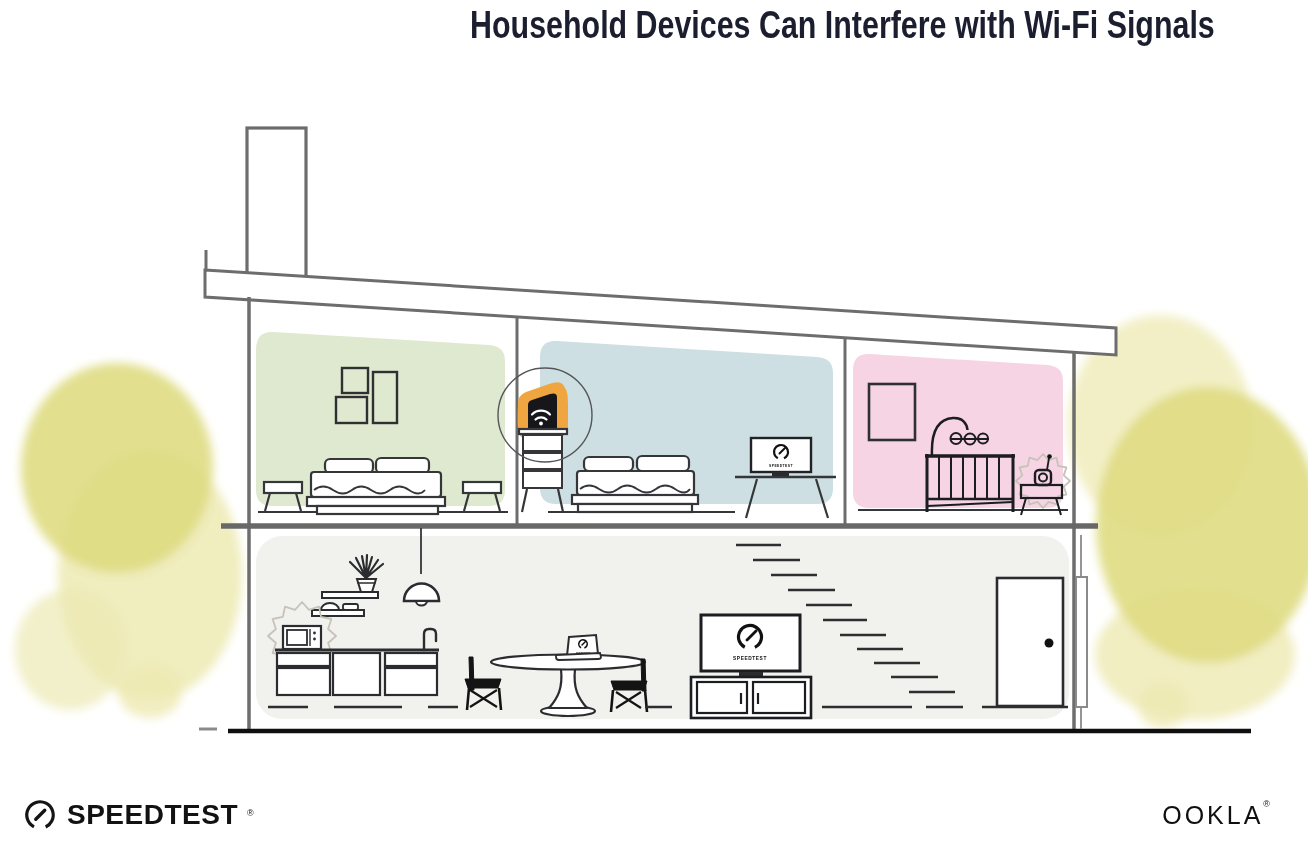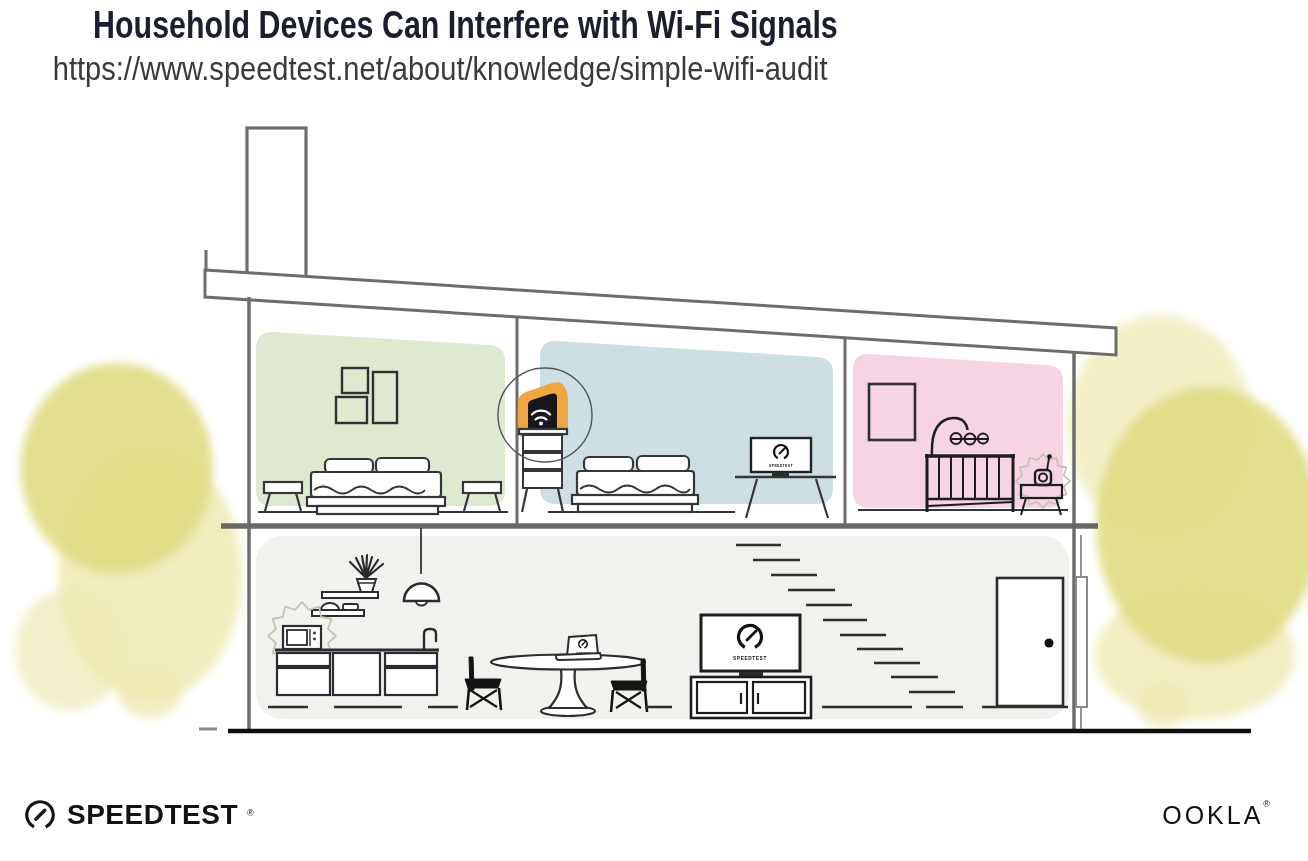--- a/index.html
+++ b/index.html
@@ -1,37 +1,36 @@
 <!DOCTYPE html>
 <html><head>
 <meta charset="utf-8">
 <style>
   html,body{margin:0;padding:0;background:#fff;}
   .stage{position:relative;width:1308px;height:861px;background:#fff;overflow:hidden;
          font-family:"Liberation Sans",sans-serif;}
-  .header{position:absolute;top:4px;left:0;width:100%;text-align:left;}
+  .header{position:absolute;top:4px;left:0;width:100%;text-align:right;}
   .title{display:inline-block;font-weight:700;font-size:38px;line-height:1.15;color:#1b1e2f;
          transform:scaleX(.80);transform-origin:center;white-space:nowrap;}
   .url{display:inline-block;font-weight:400;font-size:33px;line-height:1.2;color:#3a3a3a;
        transform:scaleX(.88);transform-origin:center;white-space:nowrap;margin-top:1px;}
   .house-svg{position:absolute;left:0;top:0;width:1308px;height:861px;}
   .st-logo{position:absolute;left:22px;top:797px;display:flex;align-items:center;gap:9px;}
   .st-text{font-weight:700;font-size:28px;letter-spacing:.5px;color:#121212;white-space:nowrap;}
   .reg{font-size:9px;vertical-align:top;position:relative;top:-2px;color:#121212;}
   .ookla{position:absolute;right:35px;top:801px;font-weight:400;font-size:25px;
          letter-spacing:3px;color:#0f0f10;white-space:nowrap;}
 </style>
 </head>
 <body>
 
 <div class="stage">
 
   <div class="header">
     <div><span class="title">Household Devices Can Interfere with Wi-Fi Signals</span></div>
-    <div><span class="url">https://www.speedtest.net/about/knowledge/simple-wifi-audit</span></div>
   </div>
 
   <svg class="house-svg" viewBox="0 0 1308 861">
     <defs>
       <filter id="soft" x="-30%" y="-30%" width="160%" height="160%">
         <feGaussianBlur stdDeviation="5"></feGaussianBlur>
       </filter>
     </defs>
 
     <g filter="url(#soft)">

